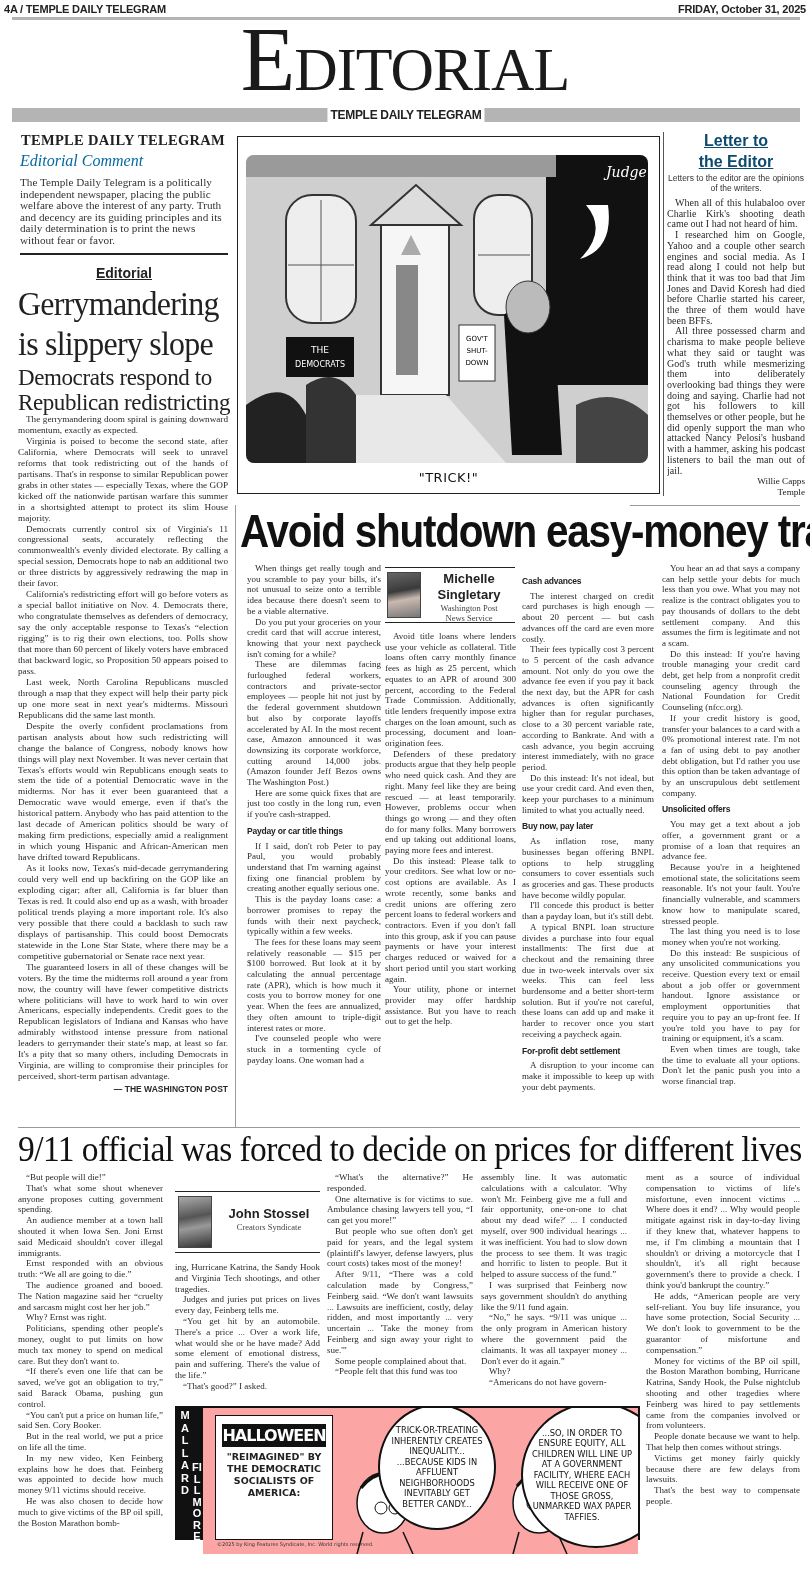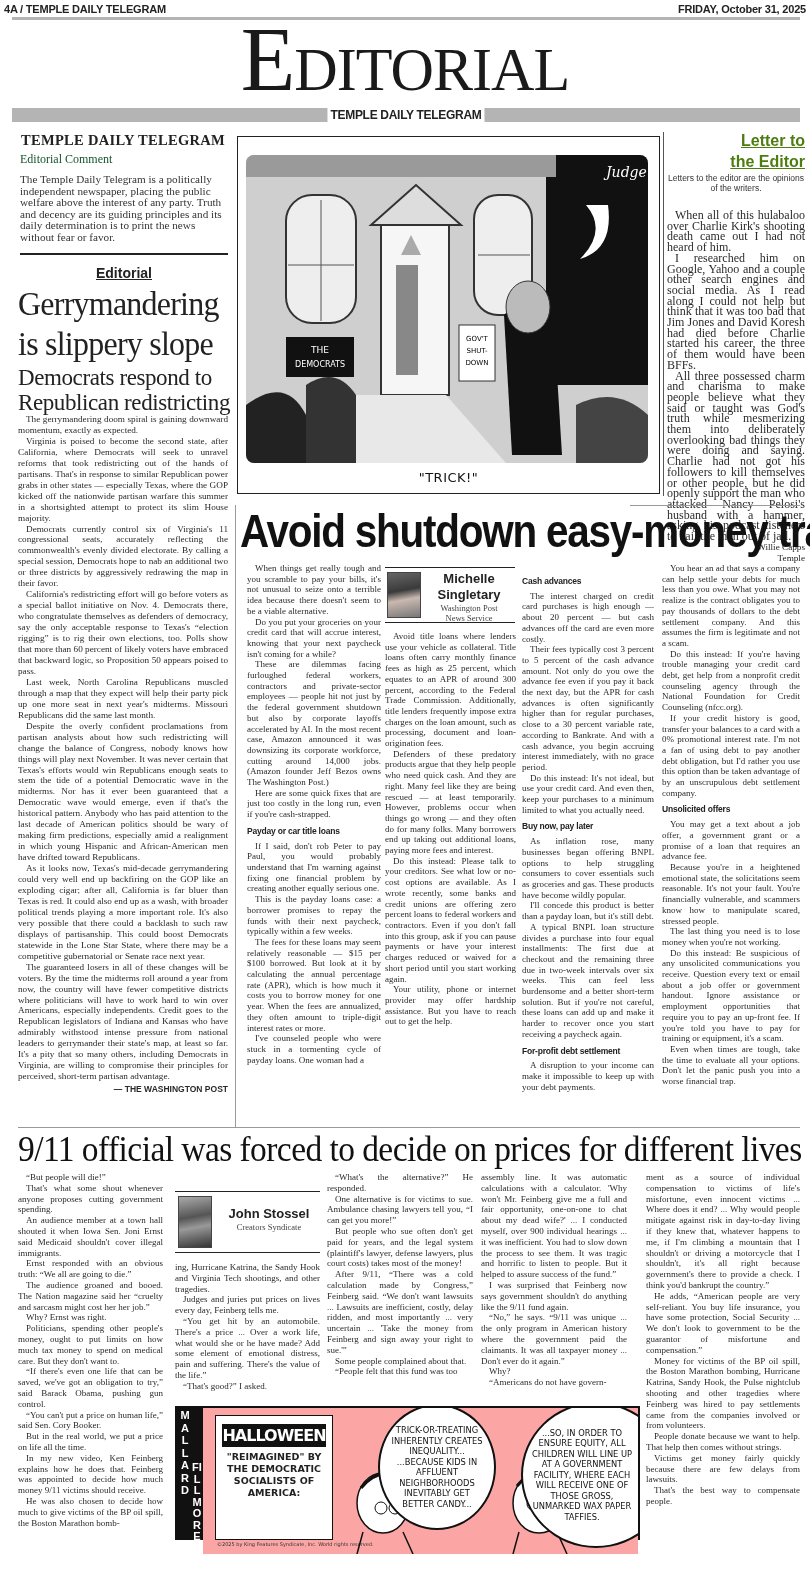--- a/index.html
+++ b/index.html
@@ -10,32 +10,32 @@
 .rule-gray{background:#b4b4b4}
 .masthead{left:0;width:810px;top:20px;text-align:center;font-family:"Liberation Serif",serif;font-size:62px;line-height:78px;letter-spacing:-1px;color:#1a1a1a;transform:scaleX(.97)}
 .masthead .cap{font-size:92px}
 .banner{left:12px;width:788px;top:108px;height:14px;background:#b4b4b4}
 .banner span{position:absolute;left:50%;transform:translateX(-50%);background:#fff;padding:0 3px;font-family:"Liberation Sans",sans-serif;font-weight:bold;font-size:12px;line-height:14px;letter-spacing:-.3px;color:#222}
 .body{font-size:9.2px;line-height:10.95px;text-align:justify;hyphens:auto;color:#2a2a2a}
 .body p{text-indent:8px}
 .sub{font-family:"Liberation Sans",sans-serif;font-weight:bold;font-size:8.5px;margin:6px 0 4px;color:#222;letter-spacing:-.2px}
 .col{position:absolute;overflow:hidden}
 .tdt{font-weight:bold;font-size:14.5px;letter-spacing:.3px;color:#222}
-.edcom{font-size:12px;color:#14532d}
+.edcom{font-style:italic;font-size:16px;color:#0369a1}
 .policy{font-size:11.2px;line-height:11.5px;color:#333}
 .eduline{font-family:"Liberation Sans",sans-serif;font-weight:bold;font-size:14px;text-decoration:underline;text-align:center}
 .hl1{font-size:34px;line-height:40px;letter-spacing:-.8px;color:#222;transform:scaleX(.94);transform-origin:left}
 .hl2{font-size:23px;line-height:25px;letter-spacing:-.4px;color:#222}
 .big-hl{font-family:"Liberation Sans",sans-serif;font-weight:bold;font-size:47px;letter-spacing:-1.4px;color:#111;transform:scaleX(.86);transform-origin:left;white-space:nowrap}
 .hl3{font-size:36px;letter-spacing:-.6px;color:#111;white-space:nowrap;transform:scaleX(.93);transform-origin:left}
 .byline-box{border-top:1.5px solid #222;border-bottom:1.5px solid #222}
 .photo{background:linear-gradient(160deg,#555 0%,#222 45%,#888 100%);border:1px solid #444}
 .bname{font-family:"Liberation Sans",sans-serif;font-weight:bold;font-size:13px;line-height:16px;text-align:center;color:#222}
 .bsrc{font-size:8.5px;line-height:10px;text-align:center;color:#444}
-.letter-title{font-family:"Liberation Sans",sans-serif;font-weight:bold;font-size:16px;line-height:21px;text-align:right;text-decoration:underline;color:#4d7c0f}
+.letter-title{font-family:"Liberation Sans",sans-serif;font-weight:bold;font-size:16px;line-height:21px;text-align:center;text-decoration:underline;color:#0c4a6e}
 .letter-sub{font-family:"Liberation Sans",sans-serif;font-size:8.5px;line-height:10px;color:#333;text-align:center}
 .sig{text-align:right;font-size:9.2px;line-height:10.95px}
 .cartoon-frame{border:1px solid #222;background:#fff}
 .cartoon-art{background:#d0d0d0;border-radius:8px;overflow:hidden}
 .strip{background:#111}
 .bubble{position:absolute;background:#fff;border:2px solid #111;border-radius:50%;font-family:"DejaVu Sans",sans-serif;font-size:8.3px;line-height:10.5px;text-align:center;color:#111;display:flex;align-items:center;justify-content:center;padding:8px}
 </style>
 </head>
 <body>
 
@@ -103,39 +103,39 @@
       <text x="360" y="22" fill="#fff" font-size="14" font-style="italic" font-family="DejaVu Serif, serif">Judge</text>
     </svg>
   </div>
   <div class="abs" style="left:0;width:100%;top:333px;text-align:center;font-family:'DejaVu Sans',sans-serif;font-size:13px;letter-spacing:.5px;color:#111">"TRICK!"</div>
 </div>
 
 <div class="col" style="left:667px;top:130px;width:138px">
   <div class="letter-title">Letter to</div>
   <div class="letter-title">the Editor</div>
   <div class="letter-sub" style="margin-top:1px">Letters to the editor are the opinions of the writers.</div>
-  <div class="body" style="margin-top:17px;font-size:12px;line-height:10.7px">
+  <div class="body" style="margin-top:5px;font-size:10px;line-height:10.7px">
     <p>When all of this hulabaloo over Charlie Kirk's shooting death came out I had not heard of him.</p>
     <p>I researched him on Google, Yahoo and a couple other search engines and social media. As I read along I could not help but think that it was too bad that Jim Jones and David Koresh had died before Charlie started his career, the three of them would have been BFFs.</p>
     <p>All three possessed charm and charisma to make people believe what they said or taught was God's truth while mesmerizing them into deliberately overlooking bad things they were doing and saying. Charlie had not got his followers to kill themselves or other people, but he did openly support the man who attacked Nancy Pelosi's husband with a hammer, asking his podcast listeners to bail the man out of jail.</p>
   </div>
   <div class="sig">Willie Capps</div>
   <div class="sig">Temple</div>
 </div>
 <div class="abs" style="left:663px;top:132px;width:1px;height:364px;background:#555"></div>
 <div class="abs" style="left:630px;top:505px;width:170px;height:1px;background:#999"></div>
 
 <div class="abs big-hl" style="left:240px;top:503px;width:650px">Avoid shutdown easy-money traps</div>
 
 <div class="col body" style="left:247px;top:563px;width:134px;height:560px;font-size:9px;line-height:10.7px">
   <p>When things get really tough and you scramble to pay your bills, it's not unusual to seize onto a terrible idea because there doesn't seem to be a viable alternative.</p>
   <p>Do you put your groceries on your credit card that will accrue interest, knowing that your next paycheck isn't coming for a while?</p>
   <p>These are dilemmas facing furloughed federal workers, contractors and private-sector employees — people hit not just by the federal government shutdown but also by corporate layoffs accelerated by AI. In the most recent case, Amazon announced it was downsizing its corporate workforce, cutting around 14,000 jobs. (Amazon founder Jeff Bezos owns The Washington Post.)</p>
   <p>Here are some quick fixes that are just too costly in the long run, even if you're cash-strapped.</p>
-  <div class="sub">Payday or car title loans</div>
+  <div class="sub">Payday or car title things</div>
   <p>If I said, don't rob Peter to pay Paul, you would probably understand that I'm warning against fixing one financial problem by creating another equally serious one.</p>
   <p>This is the payday loans case: a borrower promises to repay the funds with their next paycheck, typically within a few weeks.</p>
   <p>The fees for these loans may seem relatively reasonable — $15 per $100 borrowed. But look at it by calculating the annual percentage rate (APR), which is how much it costs you to borrow money for one year. When the fees are annualized, they often amount to triple-digit interest rates or more.</p>
   <p>I've counseled people who were stuck in a tormenting cycle of payday loans. One woman had a</p>
 </div>
 
 <div class="abs byline-box" style="left:385px;top:567px;width:130px;height:56px">
   <div class="abs photo" style="left:2px;top:4px;width:34px;height:46px;background:linear-gradient(170deg,#666 0%,#3a3a3a 40%,#c9b9b0 60%,#777 100%)"></div>
   <div class="abs" style="left:40px;top:3px;width:88px">
     <div class="bname">Michelle</div>

